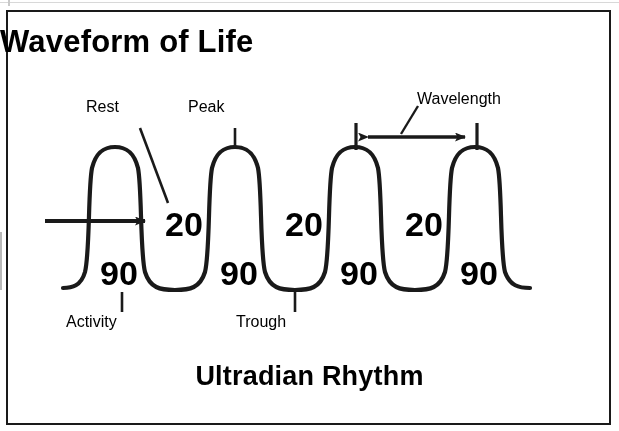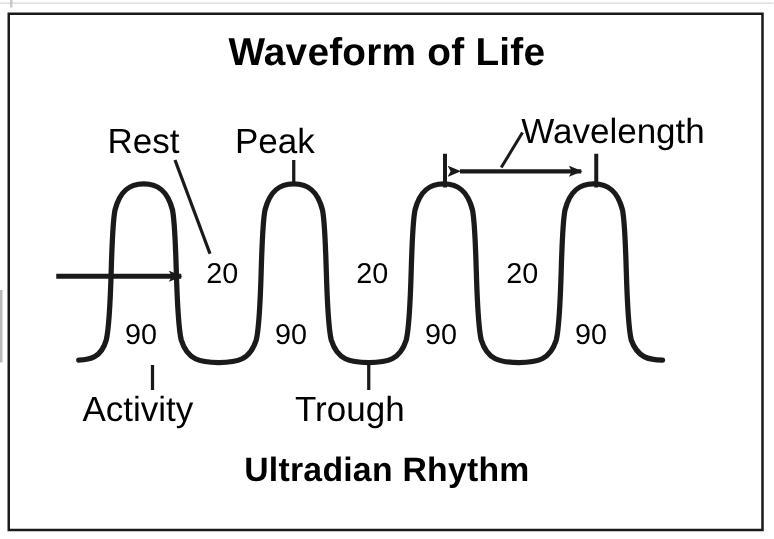--- a/index.html
+++ b/index.html
@@ -50,21 +50,20 @@
     height: 415px;
     border: 2px solid #1a1a1a;
     box-sizing: border-box;
     background: #ffffff;
   }
   .title-top {
     position: absolute;
     left: 0px;
     top: 24px;
     width: 619px;
-    text-align: center;
     font-size: 31px;
     font-weight: bold;
     letter-spacing: 0.2px;
     white-space: nowrap;
   }
   .title-bottom {
     position: absolute;
     left: 0px;
     top: 361px;
     width: 619px;
@@ -77,29 +76,29 @@
   .diagram-svg {
     position: absolute;
     left: 0px;
     top: 0px;
     width: 619px;
     height: 431px;
   }
   .lbl {
     position: absolute;
     white-space: nowrap;
-    font-size: 28px;
+    font-size: 16px;
     font-weight: normal;
     line-height: 1;
   }
   .num {
     position: absolute;
     white-space: nowrap;
-    font-size: 23px;
-    font-weight: normal;
+    font-size: 34px;
+    font-weight: bold;
     line-height: 1;
   }
   .lbl-rest      { left: 86px;  top: 99px;  }
   .lbl-peak      { left: 188px; top: 99px;  }
   .lbl-wavelen   { left: 417px; top: 91px;  }
   .lbl-activity  { left: 66px;  top: 314px; }
   .lbl-trough    { left: 236px; top: 314px; }
 </style>
 </head>
 <body>

